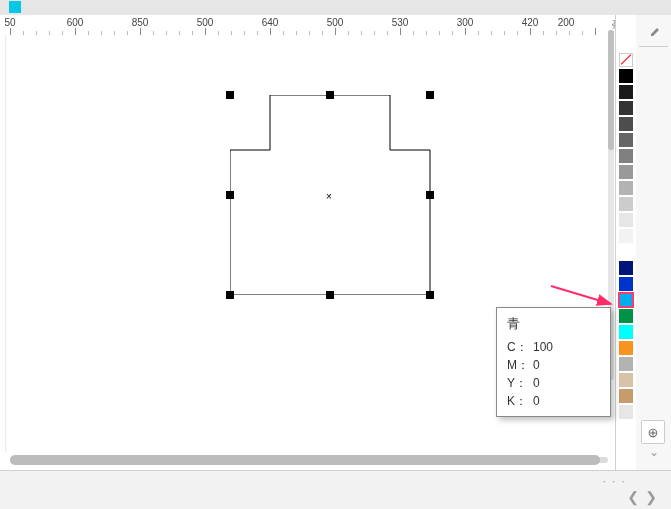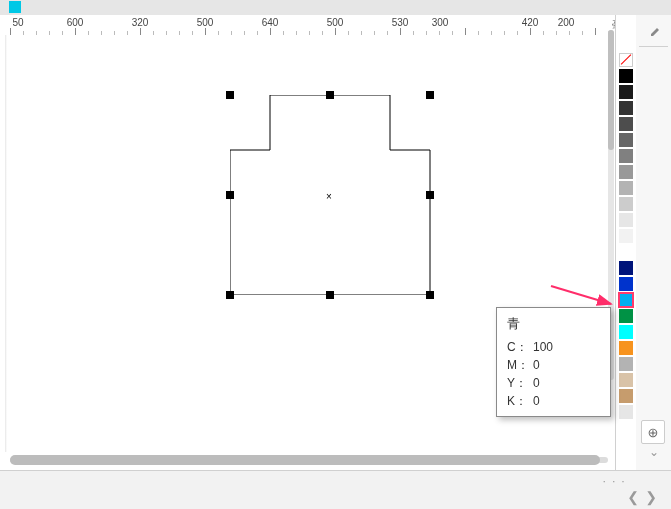--- a/index.html
+++ b/index.html
@@ -56,33 +56,33 @@
 </style>
 </head>
 <body>
 
 <div class="top-strip">
   <div class="cyan-btn"></div>
 </div>
 
 <div class="ruler-h">
   <span class="unit">毫米</span>
-<span class="tick-label" style="left: 18px;">50</span>
+<span class="tick-label" style="left: 10px;">50</span>
     <div class="tick-major" style="left: 10px;"></div>
     <div class="tick-minor" style="left: 23px;"></div>
     <div class="tick-minor" style="left: 36px;"></div>
     <div class="tick-minor" style="left: 49px;"></div>
     <div class="tick-minor" style="left: 62px;"></div>
     <span class="tick-label" style="left: 75px;">600</span>
     <div class="tick-major" style="left: 75px;"></div>
     <div class="tick-minor" style="left: 88px;"></div>
     <div class="tick-minor" style="left: 101px;"></div>
     <div class="tick-minor" style="left: 114px;"></div>
     <div class="tick-minor" style="left: 127px;"></div>
-    <span class="tick-label" style="left: 140px;">320</span>
+    <span class="tick-label" style="left: 140px;">850</span>
     <div class="tick-major" style="left: 140px;"></div>
     <div class="tick-minor" style="left: 153px;"></div>
     <div class="tick-minor" style="left: 166px;"></div>
     <div class="tick-minor" style="left: 179px;"></div>
     <div class="tick-minor" style="left: 192px;"></div>
     <span class="tick-label" style="left: 205px;">500</span>
     <div class="tick-major" style="left: 205px;"></div>
     <div class="tick-minor" style="left: 218px;"></div>
     <div class="tick-minor" style="left: 231px;"></div>
     <div class="tick-minor" style="left: 244px;"></div>
@@ -98,21 +98,21 @@
     <div class="tick-minor" style="left: 348px;"></div>
     <div class="tick-minor" style="left: 361px;"></div>
     <div class="tick-minor" style="left: 374px;"></div>
     <div class="tick-minor" style="left: 387px;"></div>
     <span class="tick-label" style="left: 400px;">530</span>
     <div class="tick-major" style="left: 400px;"></div>
     <div class="tick-minor" style="left: 413px;"></div>
     <div class="tick-minor" style="left: 426px;"></div>
     <div class="tick-minor" style="left: 439px;"></div>
     <div class="tick-minor" style="left: 452px;"></div>
-    <span class="tick-label" style="left: 440px;">300</span>
+    <span class="tick-label" style="left: 465px;">300</span>
     <div class="tick-major" style="left: 465px;"></div>
     <div class="tick-minor" style="left: 478px;"></div>
     <div class="tick-minor" style="left: 491px;"></div>
     <div class="tick-minor" style="left: 504px;"></div>
     <div class="tick-minor" style="left: 517px;"></div>
     <span class="tick-label" style="left: 530px;">420</span>
     <div class="tick-major" style="left: 530px;"></div>
     <div class="tick-minor" style="left: 543px;"></div>
     <div class="tick-minor" style="left: 556px;"></div>
     <div class="tick-minor" style="left: 569px;"></div>

